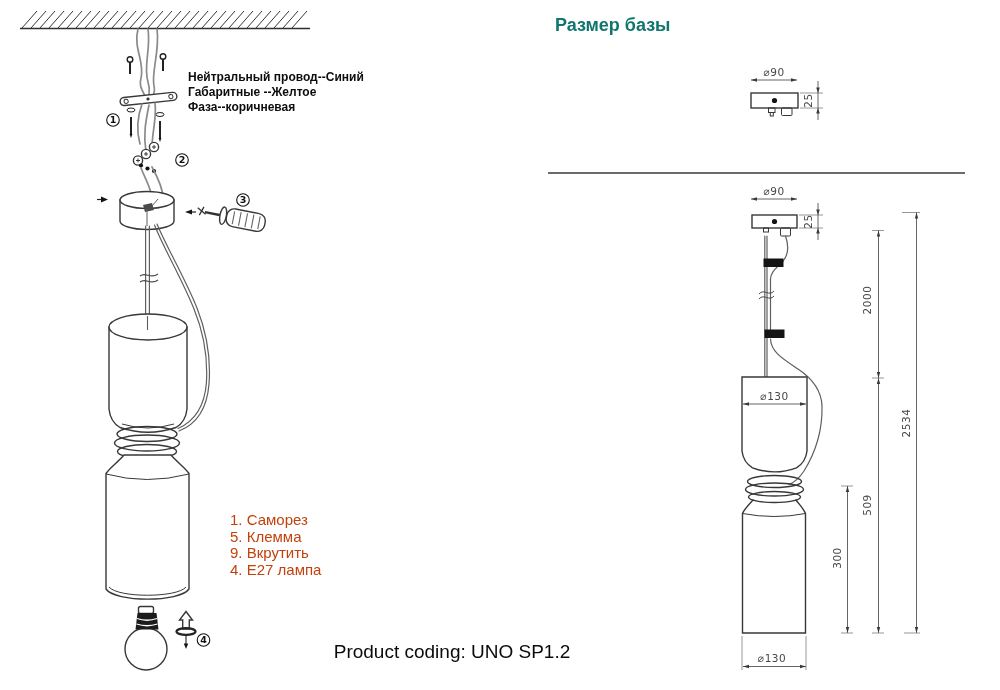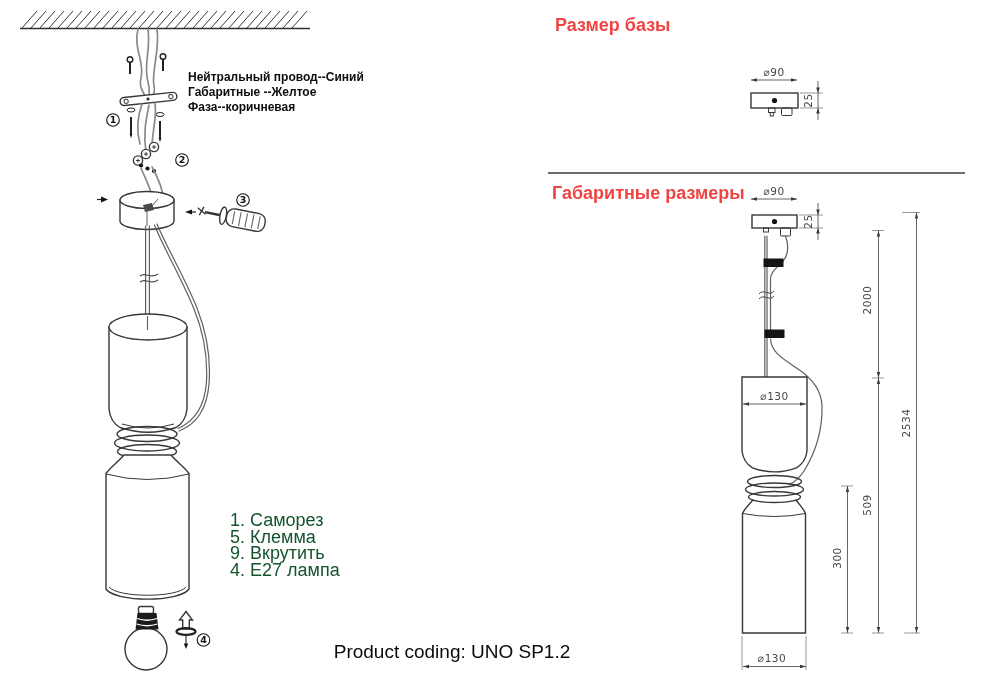--- a/index.html
+++ b/index.html
@@ -4,23 +4,23 @@
 <style>
   * { margin:0; padding:0; box-sizing:border-box; }
   html,body { background:#ffffff; }
   body { width:1000px; height:690px; position:relative; overflow:hidden;
          font-family:"Liberation Sans", sans-serif; color:#111; }
   .page { position:absolute; inset:0; background:#fff; }
   svg.canvas { position:absolute; left:0; top:0; width:1000px; height:690px; }
 
   .wire-labels { position:absolute; left:175px; top:70px; font-weight:bold;
                  font-size:12px; line-height:14.8px; color:#0d0d0d; white-space:nowrap;margin-left:13px; }
-  .legend { position:absolute; left:230px; top:512px; font-size:18px;
-            line-height:16.6px; color:#14532d; white-space:nowrap; }
-  .section-title { position:absolute; font-size:18px; font-weight:bold; color:#ef4444; white-space:nowrap; }
+  .legend { position:absolute; left:230px; top:512px; font-size:15px;
+            line-height:16.6px; color:#c2410c; white-space:nowrap; }
+  .section-title { position:absolute; font-size:18px; font-weight:bold; color:#0f766e; white-space:nowrap; }
   #title-base { left:555px; top:15px; }
   #title-overall { left:552px; top:183px; }
   .footer { position:absolute; left:0; top:641px; width:904px; text-align:center;
             font-size:19px; color:#0b0b0b; }
 
   
   .ln   { stroke:#383838; stroke-width:1.4; fill:none; stroke-linecap:round; }
   .lnw  { stroke:#383838; stroke-width:1.4; fill:#fff; }
   .thin { stroke:#383838; stroke-width:1; fill:none; }
   .wire { stroke:#8a8a8a; stroke-width:1.7; fill:none; stroke-linecap:round; }
@@ -294,17 +294,16 @@
 </div>
 
 <div class="legend">
   <div>1. Саморез</div>
   <div>5. Клемма</div>
   <div>9. Вкрутить</div>
   <div>4. E27 лампа</div>
 </div>
 
 <div id="title-base" class="section-title">Размер базы</div>
-<div id="title-overall" class="section-title">Габаритные размеры</div>
 
 <div class="footer">Product coding: UNO SP1.2</div>
 
 </div>
 
 </body></html>

